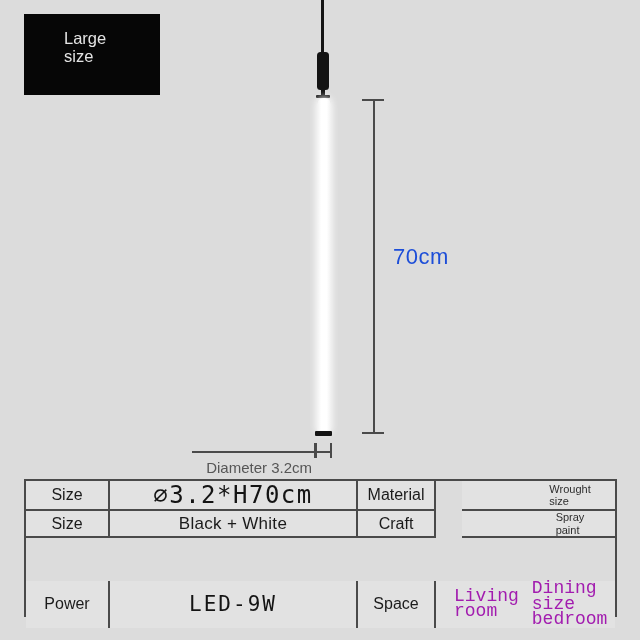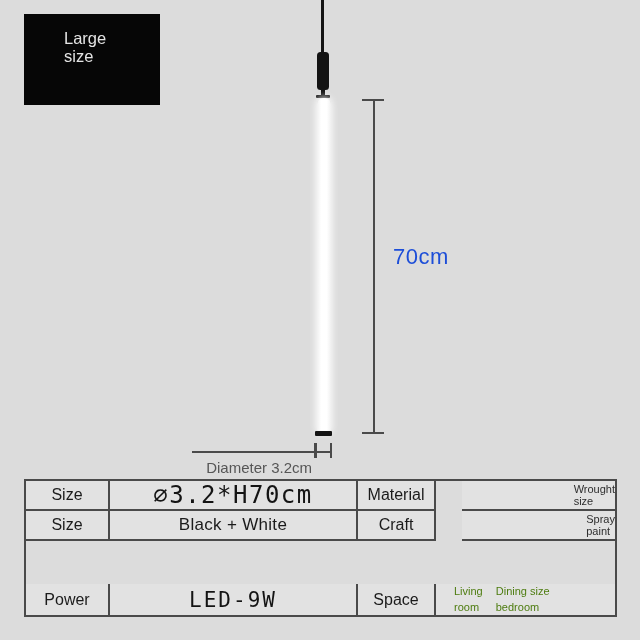--- a/index.html
+++ b/index.html
@@ -5,21 +5,21 @@
   html,body{margin:0;padding:0;}
   body{
     width:640px;height:640px;position:relative;overflow:hidden;
     background:#dcdcdc;
     font-family:"Liberation Sans", sans-serif;
   }
   .abs{position:absolute;}
 
   
   .badge{
-    left:24px;top:14px;width:136px;height:91px;
+    left:24px;top:14px;width:136px;height:81px;
     background:#060606;color:#e4e4e4;
     font-size:16.5px;line-height:17.5px;
     padding:16px 0 0 40px;box-sizing:border-box;
   }
 
   
   .cord{left:321px;top:0;width:3px;height:54px;background:#141414;}
   .holder{left:317px;top:52px;width:11.5px;height:38px;background:#131313;border-radius:3.5px;}
   .neck{left:320.5px;top:88px;width:4.5px;height:8px;background:#131313;}
   .flange{left:316px;top:95px;width:13.5px;height:2.6px;background:#131313;border-radius:1px;}
@@ -55,24 +55,24 @@
     background:#e2e2e2;border-right:2px solid #4a4a4a;border-bottom:2px solid #4a4a4a;
     display:flex;align-items:center;justify-content:center;
     box-sizing:border-box;color:#1b1b1b;
   }
   .cell.last-col{border-right:none;}
   .cell.last-row{border-bottom:none;margin-top:43px;}
   .cell.label{font-size:16px;}
   .val-mono{font-family:"DejaVu Sans Mono", monospace;font-size:24px;letter-spacing:1.5px;color:#141414;}
   .val-mono-wide{font-family:"DejaVu Sans Mono", monospace;font-size:21px;letter-spacing:2px;color:#141414;}
   .val-sans{font-size:17px;letter-spacing:0.3px;}
-  .cell.small-val{justify-content:flex-end;padding-left:63px;margin-left:26px;}
+  .cell.small-val{justify-content:center;padding-left:63px;margin-left:26px;}
   .small-val-text{font-size:11px;line-height:12.5px;color:#2e2e2e;}
   .cell.space-val{justify-content:flex-start;padding-left:18px;gap:13px;}
-  .space-group{font-size:11px;line-height:15.5px;color:#4d7c0f;}
+  .space-group{font-size:18px;line-height:15.5px;color:#a21caf;font-family:Liberation Mono, monospace;}
 </style>
 </head>
 <body>
 
 <div class="abs badge">
   <div>Large</div>
   <div>size</div>
 </div>
 
 <div class="abs cord"></div>

